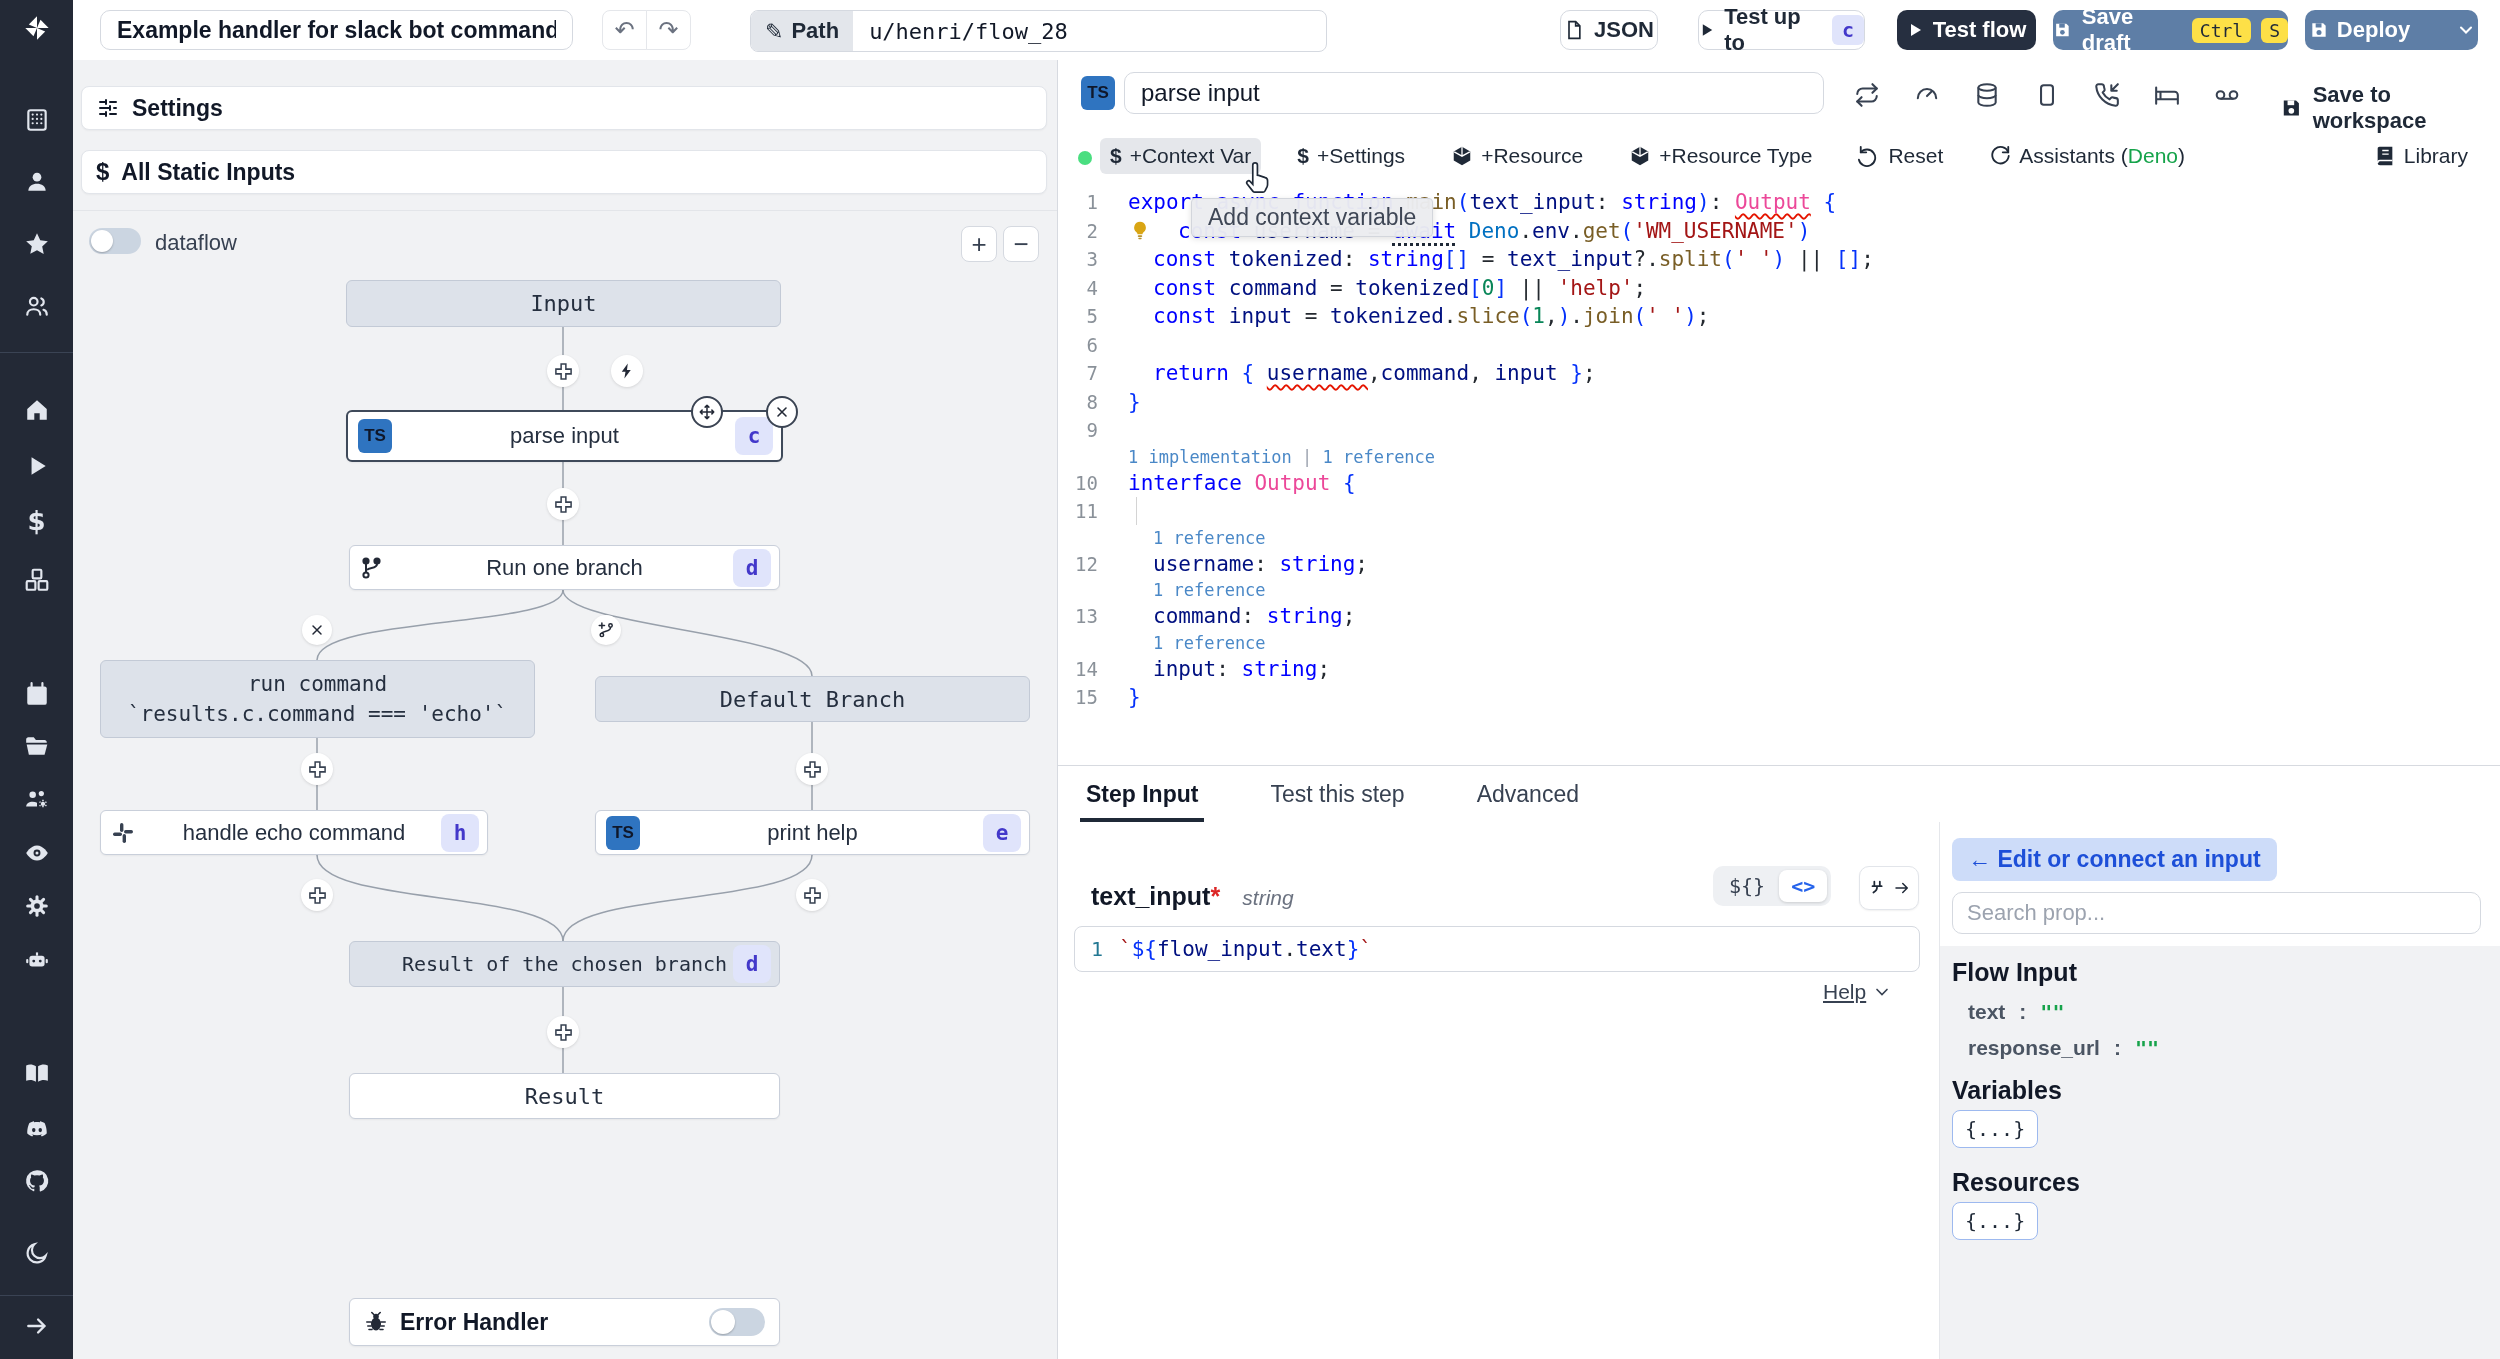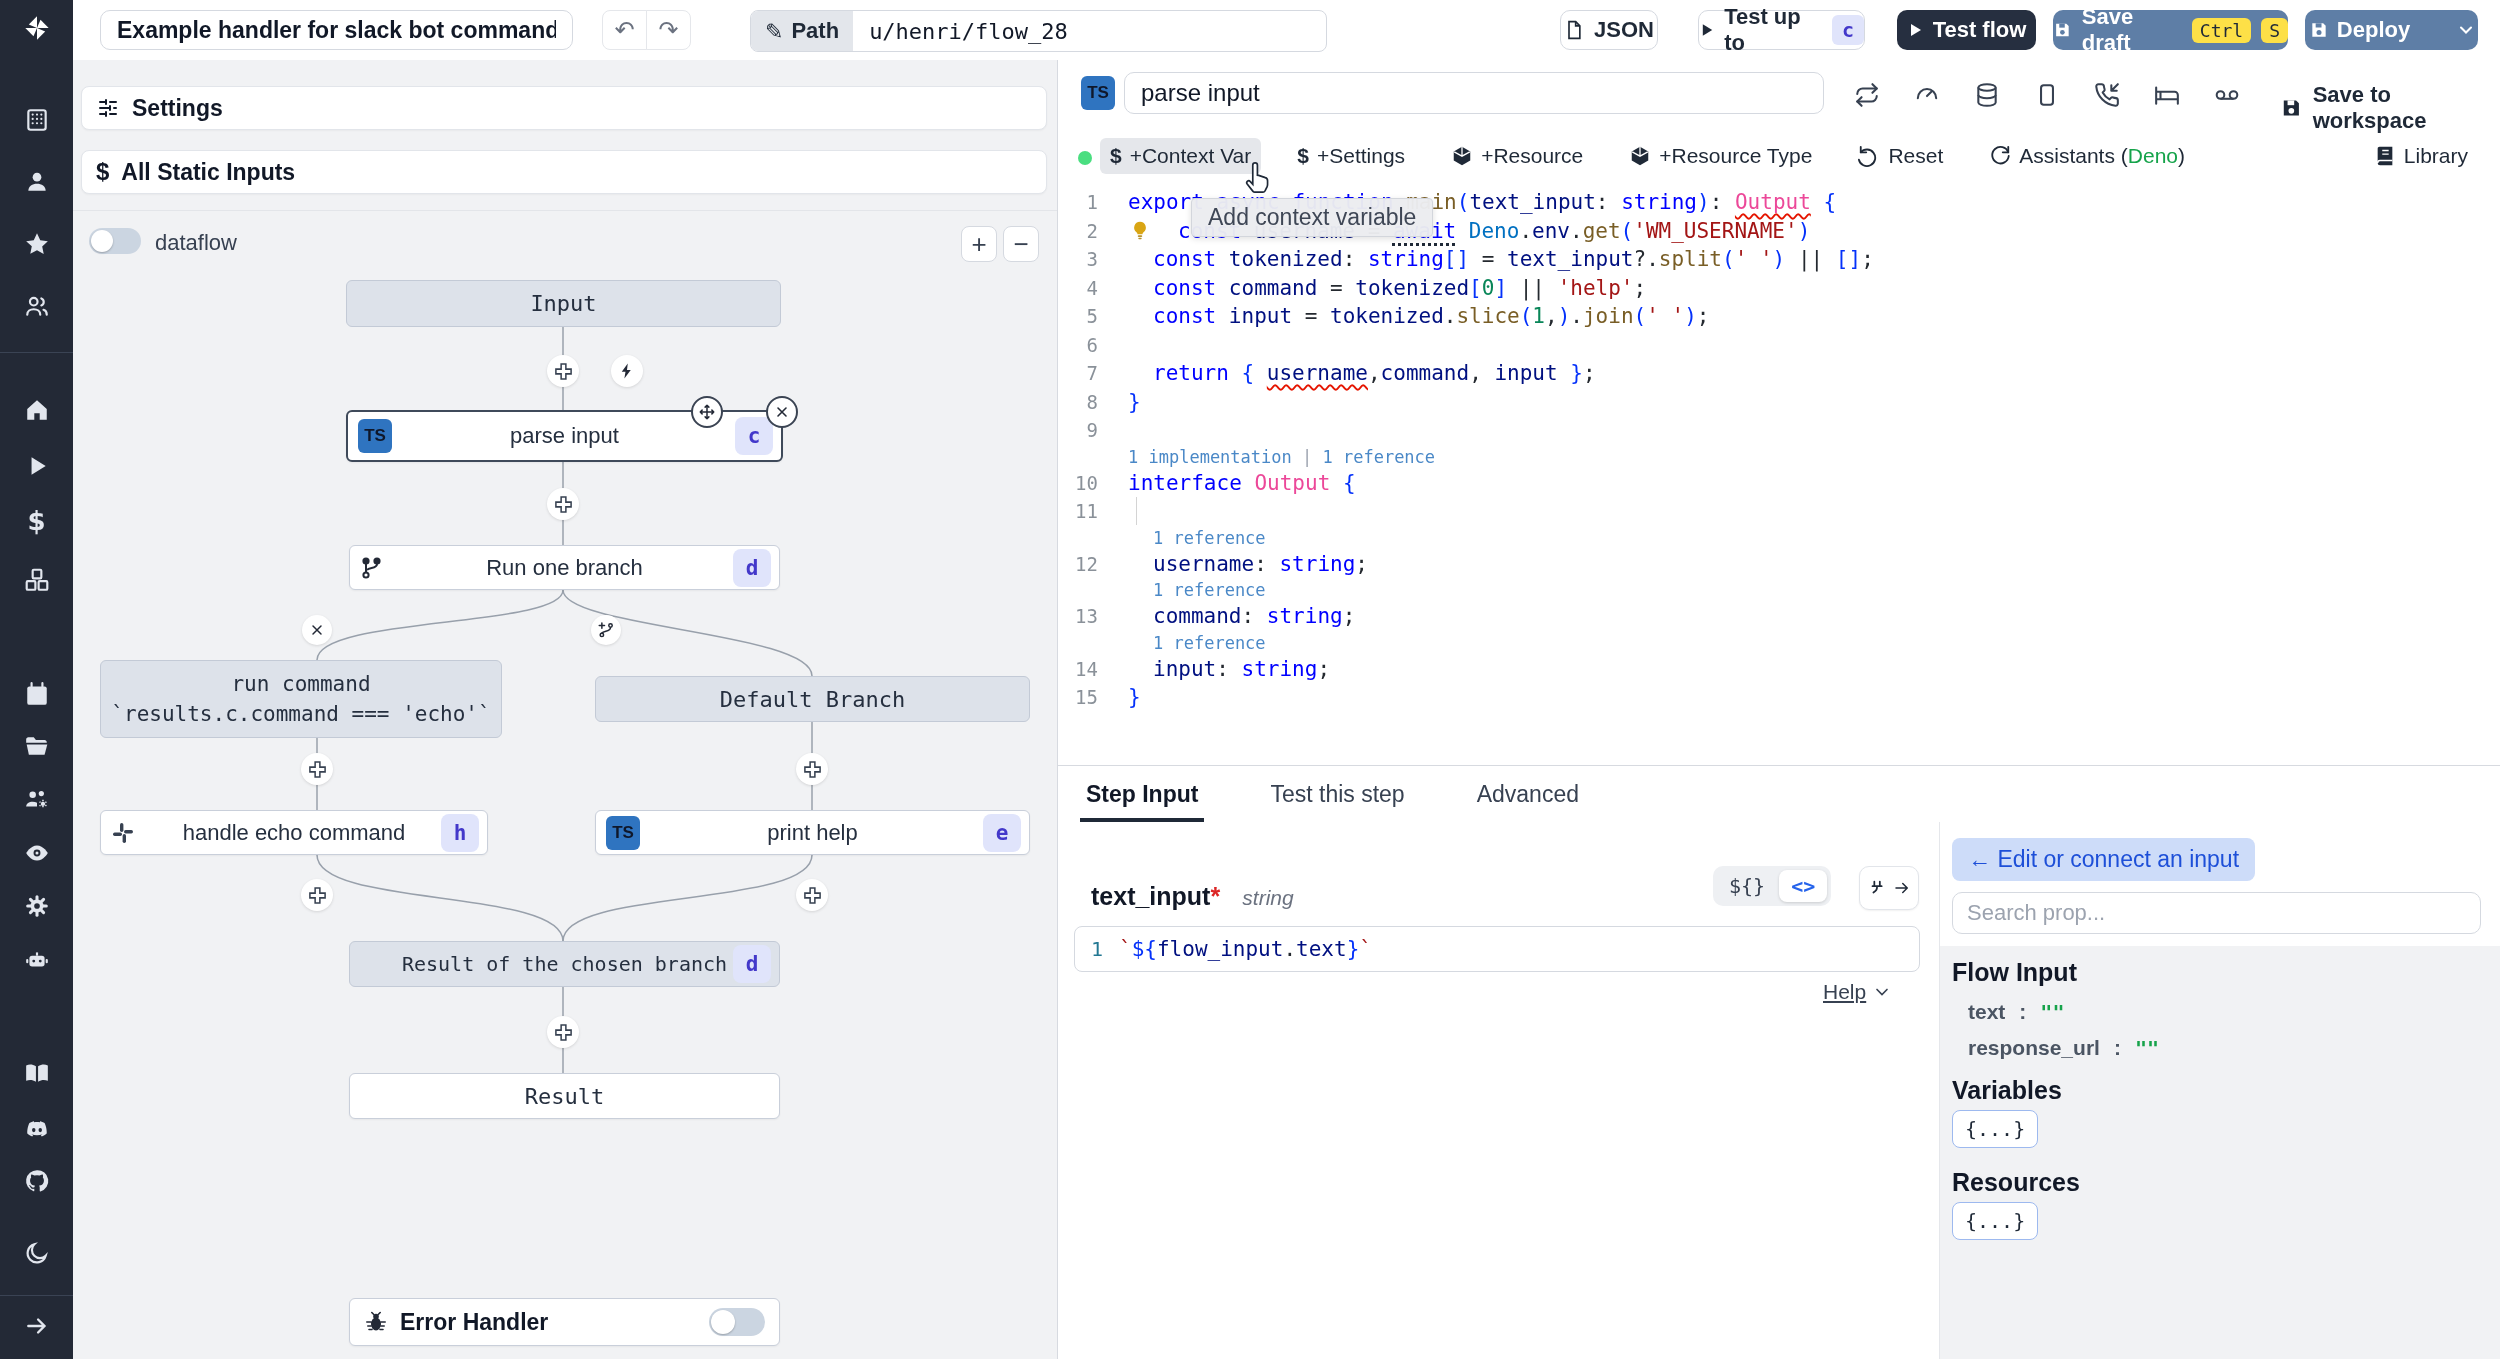--- a/index.html
+++ b/index.html
@@ -123,21 +123,21 @@
   #expr{position:absolute;left:16px;top:866px;width:846px;height:46px;border:1px solid #d5d9e0;
         border-radius:8px;box-sizing:border-box;display:flex;align-items:center;
         font-family:"DejaVu Sans Mono",monospace;font-size:21px;background:#fff}
   #expr .egut{width:44px;text-align:center;color:#237893;font-size:20px}
   .helplink{font-size:21px;color:#374151;text-decoration:underline;cursor:pointer}
 
   
   #connect{position:absolute;left:881px;top:762px;width:562px;height:537px;border-left:1px solid #e5e7eb;
            box-sizing:border-box;background:#fff}
   .backpill{position:absolute;background:#cddcf9;color:#1d4fd8;border-radius:8px;padding:8px 16px;
-            font-size:23px;font-weight:400;cursor:pointer;white-space:nowrap}
+            font-size:23px;font-weight:700;cursor:pointer;white-space:nowrap}
   .searchbox{position:absolute;height:42px;border:1px solid #d5d9e0;border-radius:10px;box-sizing:border-box;
              font-size:22px;color:#111827;padding:0 14px;font-family:"Liberation Sans",sans-serif;background:#fff}
   .searchbox::placeholder{color:#9ca3af}
   .grayzone{position:absolute;background:#f1f2f4}
   .sectitle{font-size:25px;font-weight:700;color:#111827}
   .proplabel{font-size:21px;font-weight:600;color:#4b5563}
   .propval{font-family:"DejaVu Sans Mono",monospace;font-size:20px;color:#16a34a;font-weight:700}
   .objchip{position:absolute;border:1.5px solid #9db9ef;background:#fff;border-radius:8px;
            font-family:"DejaVu Sans Mono",monospace;font-size:20px;color:#1f2937;padding:6px 12px;cursor:pointer}
 </style>
@@ -436,21 +436,21 @@
     </div>
     <div class="gcircle" style="left:518px;top:555px;width:30px;height:30px">
       <svg viewBox="0 0 24 24" width="18" height="18" fill="none" stroke="#232936" stroke-width="2" stroke-linecap="round">
           <path d="M3 6h7M6.5 2.5V9.5"></path>
           <circle cx="18" cy="6" r="2.3"></circle>
           <circle cx="6.5" cy="18.5" r="2.3"></circle>
           <path d="M18 8.5c0 6-9 4-11.5 7.5"></path>
         </svg>
     </div>
 
-    <div class="node gray" style="left:27px;top:600px;width:402px;height:78px;flex-direction:column;line-height:30px;font-size:21px">
+    <div class="node gray" style="left:27px;top:600px;width:435px;height:78px;flex-direction:column;line-height:30px;font-size:21px">
       <span>run command</span>
       <span>`results.c.command === 'echo'`</span>
     </div>
     <div class="node gray" style="left:522px;top:616px;width:435px;height:46px">
       <span>Default Branch</span>
     </div>
 
     <div class="gcircle" style="left:228px;top:693px;width:32px;height:32px">
       <svg viewBox="0 0 20 20" width="19" height="19">
           <path d="M7.5 2h5v5.5H18v5h-5.5V18h-5v-5.5H2v-5h5.5z" fill="#fff" stroke="#374151" stroke-width="1.6"></path>

